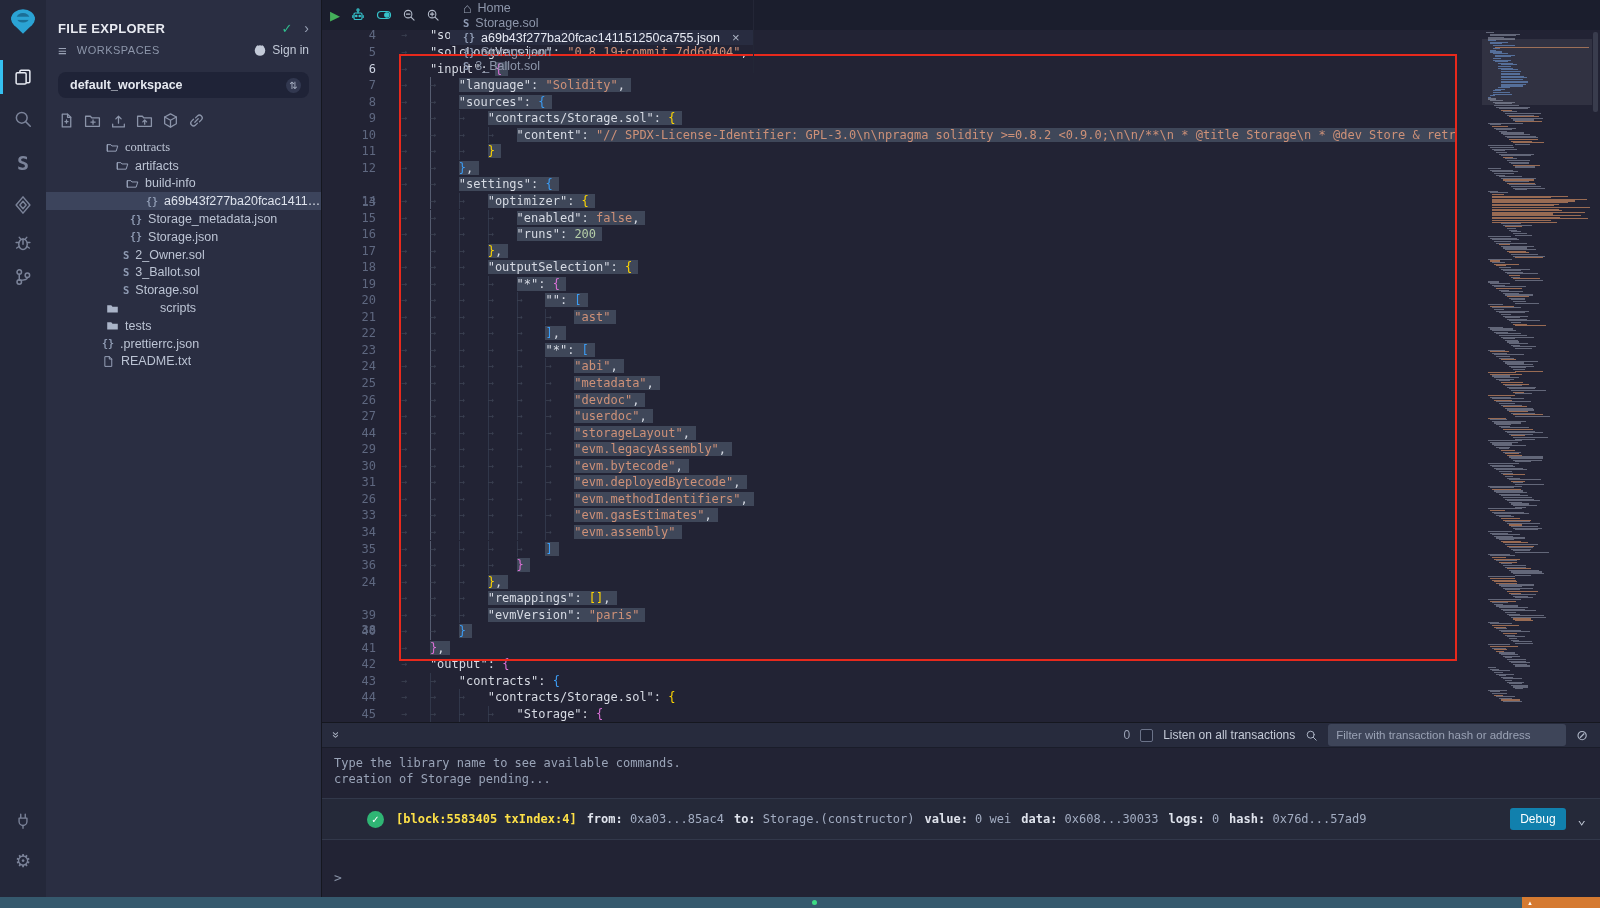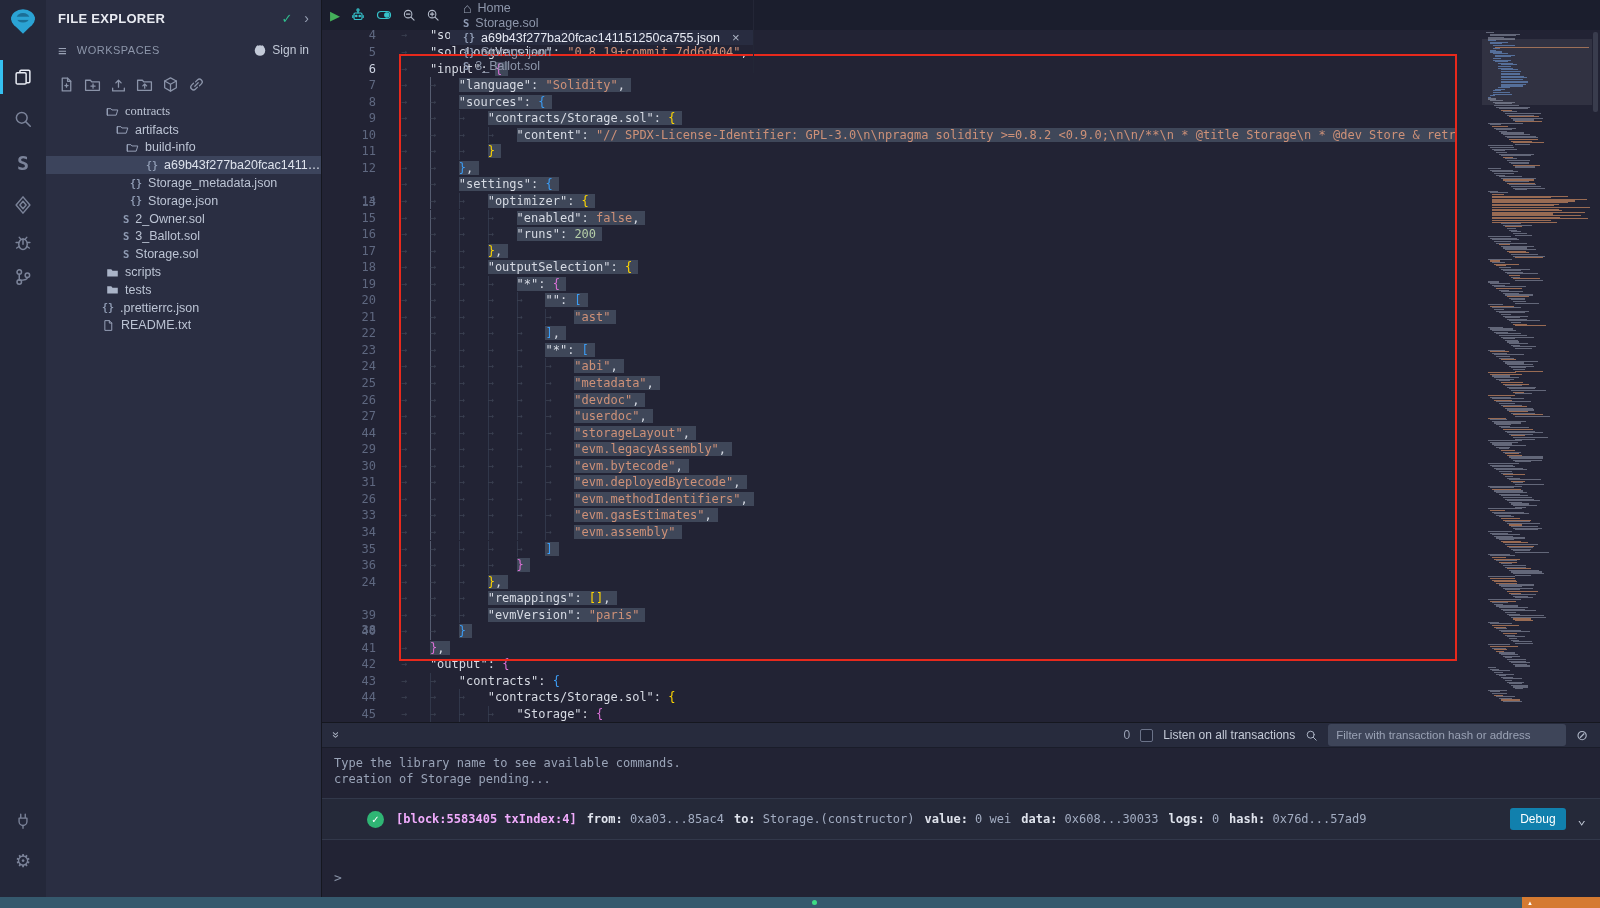--- a/index.html
+++ b/index.html
@@ -10,21 +10,21 @@
   *{box-sizing:border-box;margin:0;padding:0}
   html,body{width:1600px;height:908px;overflow:hidden;background:var(--editor-bg);
     font-family:"Liberation Sans",sans-serif;color:var(--txt)}
   
   #rail{position:absolute;left:0;top:0;width:46px;height:897px;background:var(--rail-bg);z-index:30}
   .rail-item{position:absolute;left:0;width:46px;height:30px;display:flex;align-items:center;justify-content:center;color:var(--icon);cursor:pointer}
   .rail-item.active{color:#e8ebf3}
   .rail-item.active::before{content:"";position:absolute;left:0;top:-2px;bottom:-2px;width:3px;background:var(--accent)}
   
   #panel{position:absolute;left:46px;top:0;width:276px;height:897px;background:var(--panel-bg);z-index:25;border-right:1px solid #15171f}
-  .p-header{display:flex;align-items:center;height:36px;padding:0 12px}
+  .p-header{display:flex;align-items:flex-end;height:36px;padding:0 12px}
   .p-title{font-size:13px;font-weight:bold;color:#e8eaf1;letter-spacing:.3px;flex:1}
   .p-check{color:#2fbf8f;font-size:13px;margin-right:12px}
   .p-chev{color:#98a1b5;font-size:14px}
   .ws-row{display:flex;align-items:center;height:24px;padding:0 12px;margin-top:2px}
   .burger{color:#9aa2b5;font-size:15px;margin-right:10px}
   .ws-label{font-size:11px;color:#8d96aa;letter-spacing:.5px;flex:1}
   .signin{display:flex;align-items:center;gap:5px;color:#c3cad8;font-size:12px;cursor:pointer}
   .ws-select{margin:10px 12px 0 12px;height:26px;background:#1f2337;border-radius:8px;display:flex;align-items:center;padding:0 8px 0 12px;cursor:pointer}
   .ws-name{flex:1;font-size:12.5px;color:#e6e9f0;font-weight:bold}
   .sort-badge{width:15px;height:15px;border-radius:50%;background:#323850;color:#aab2c4;font-size:10px;display:flex;align-items:center;justify-content:center}
@@ -74,21 +74,21 @@
   .t-check{width:13px;height:13px;border:1px solid #6b7389;border-radius:2px;background:#202436;cursor:pointer}
   .t-listen{font-size:12px;color:#c5cbd8}
   .t-filter{width:238px;height:22px;background:#3e4559;border:none;border-radius:3px;color:#d6dae3;font-size:11.5px;padding:0 8px;outline:none}
   .t-filter::placeholder{color:#9aa2b5}
   .ban{color:#aeb6c6;font-size:14px;cursor:pointer}
   .srch{color:#aeb6c6;display:flex;cursor:pointer}
   #term-body{position:absolute;left:322px;top:748px;width:1278px;height:149px;background:var(--editor-bg);font-family:"DejaVu Sans Mono",monospace;font-size:12px;color:#9aa4b8;z-index:9}
   .tlog{position:absolute;left:12px;white-space:pre}
   #tx-row{position:absolute;left:0;top:50px;width:1278px;height:42px;background:#252939;border-top:1px solid #32384a;border-bottom:1px solid #32384a;display:flex;align-items:center;padding:0 14px 0 45px}
   .tx-check{width:17px;height:17px;border-radius:50%;background:#2fb574;color:#fff;font-size:10px;display:flex;align-items:center;justify-content:center;margin-right:12px;font-family:"Liberation Sans",sans-serif}
-  .tx-b{font-weight:bold;color:#f0abfc;margin-right:10px}
+  .tx-b{font-weight:bold;color:#fde047;margin-right:10px}
   .tx-pair{margin-right:10px;white-space:nowrap}
   .tx-pair b{color:#dfe3ec;font-weight:bold}
   .tx-pair span{color:#a3adc2}
   #debug-btn{margin-left:auto;background:#1180ad;color:#fff;border:none;border-radius:3px;height:22px;padding:0 10px;font-size:12px;font-family:"Liberation Sans",sans-serif;cursor:pointer}
   .dbg-chev{color:#c3cad8;font-size:14px;margin-left:12px;cursor:pointer}
   #prompt{position:absolute;left:12px;top:122px;color:#8892a6;font-size:13px}
   
   #statusbar{position:absolute;left:0;top:897px;width:1600px;height:11px;background:var(--status);z-index:40}
   #sb-dot{position:absolute;left:812px;top:3px;width:5px;height:5px;border-radius:50%;background:#3ddc84}
   #sb-orange{position:absolute;left:1522px;top:0;width:78px;height:11px;background:var(--orange);display:flex;align-items:center;padding-left:5px}
@@ -179,20 +179,24 @@
     <span class="signin">
       <span id="gh-ic">
           <svg viewBox="0 0 16 16" width="14" height="14" fill="#c3cad8">
             <circle cx="8" cy="8.5" r="6"></circle>
             <path d="M3 5l2-2.5 2 1.5zM13 5l-2-2.5L9 4z"></path>
           </svg>
         </span>
       <span>Sign in</span>
     </span>
   </div>
+  <div class="ws-select">
+    <span class="ws-name">default_workspace</span>
+    <span class="sort-badge">⇅</span>
+  </div>
   <div id="fe-toolbar">
       <span>
         <svg viewBox="0 0 16 16" width="17" height="17" fill="none" stroke="currentColor" stroke-width="1.2" stroke-linecap="round" stroke-linejoin="round">
           <path d="M4 2h5l3 3v9H4z"></path>
           <path d="M9 2v3h3 M6.5 9h3 M8 7.5v3"></path>
         </svg>
       </span>
       <span>
         <svg viewBox="0 0 16 16" width="17" height="17" fill="none" stroke="currentColor" stroke-width="1.2" stroke-linecap="round" stroke-linejoin="round">
           <path d="M1.5 4h4.5l1.3 1.6h7.2v7.9H1.5z"></path>
@@ -282,21 +286,21 @@
           <span class="sol-ico">S</span>
         </span>
         <span class="lbl">3_Ballot.sol</span>
       </div>
       <div class="trow" style="padding-left: 77px;">
         <span class="t-ico">
           <span class="sol-ico">S</span>
         </span>
         <span class="lbl">Storage.sol</span>
       </div>
-      <div class="trow" style="padding-left: 60px;">
+      <div class="trow" style="padding-left: 60px; gap: 35px;">
         <span class="t-ico">
           <svg viewBox="0 0 16 16" width="13" height="13" fill="#aab4c8">
             <path d="M1.5 4h5l1.5 1.8h6.5v7.2h-13z"></path>
           </svg>
         </span>
         <span class="lbl">scripts</span>
       </div>
       <div class="trow" style="padding-left: 60px;">
         <span class="t-ico">
           <svg viewBox="0 0 16 16" width="13" height="13" fill="#aab4c8">

